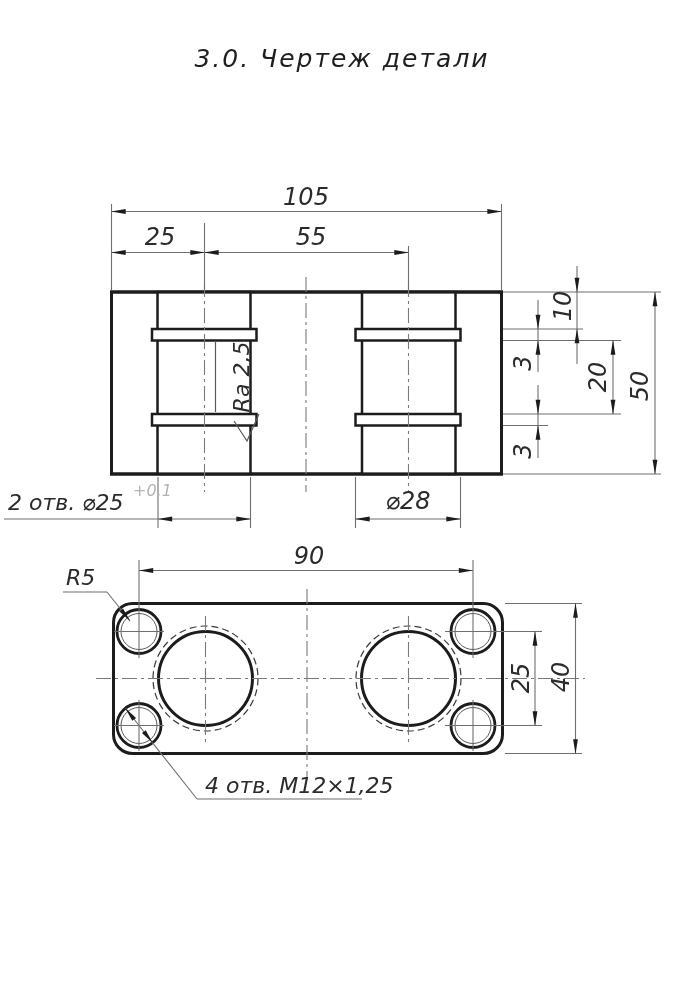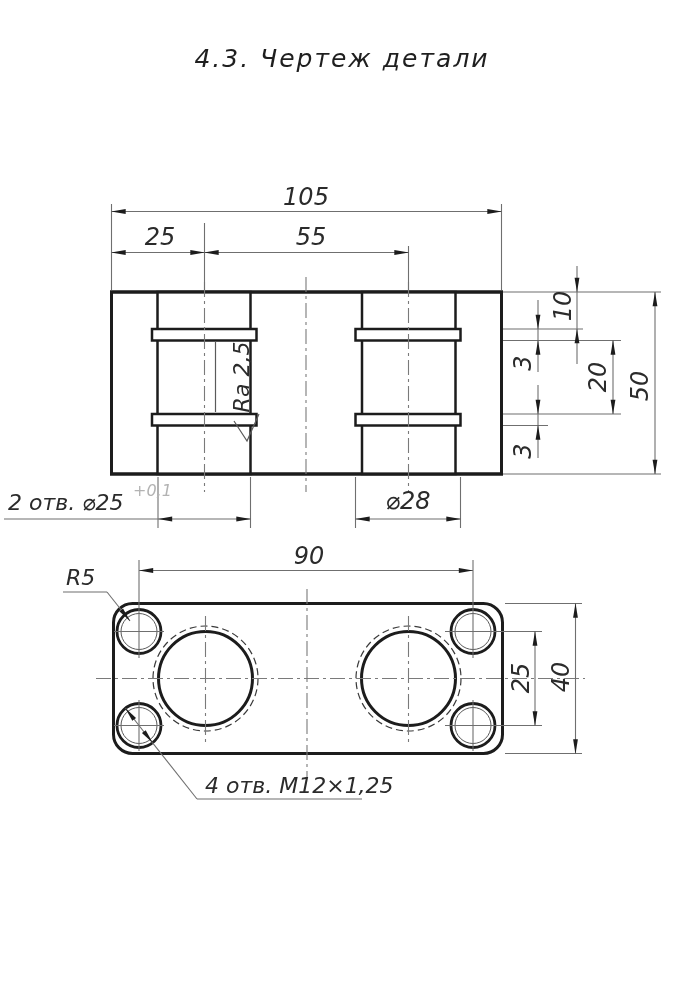--- a/index.html
+++ b/index.html
@@ -20,21 +20,21 @@
   .thick{stroke:#1c1c1c;stroke-width:3;fill:none;}
   .med{stroke:#1c1c1c;stroke-width:2.5;}
   .dash{stroke:#3a3a3a;stroke-width:1.2;fill:none;stroke-dasharray:7 4;}
   .lead{stroke:#5a5a5a;stroke-width:1.2;fill:none;}
 </style>
 </head>
 <body>
 
 <div class="sheet">
 
-  <div class="title">4.3.  Чертеж детали</div>
+  <div class="title">3.0.  Чертеж детали</div>
 
   <svg width="684" height="1007" viewBox="0 0 684 1007">
     <defs>
       <pattern id="hatch" width="13.5" height="13.5" patternUnits="userSpaceOnUse" patternTransform="rotate(45)">
         <line x1="0" y1="0" x2="0" y2="13.5" stroke="#9b9b9b" stroke-width="1"></line>
       </pattern>
       <marker id="arr" viewBox="0 0 15 6" refX="14.6" refY="3" markerWidth="15" markerHeight="6" orient="auto-start-reverse" markerUnits="userSpaceOnUse">
         <path d="M15 3 L0.4 0.6 L0.4 5.4 Z" fill="#1c1c1c"></path>
       </marker>
     </defs>

